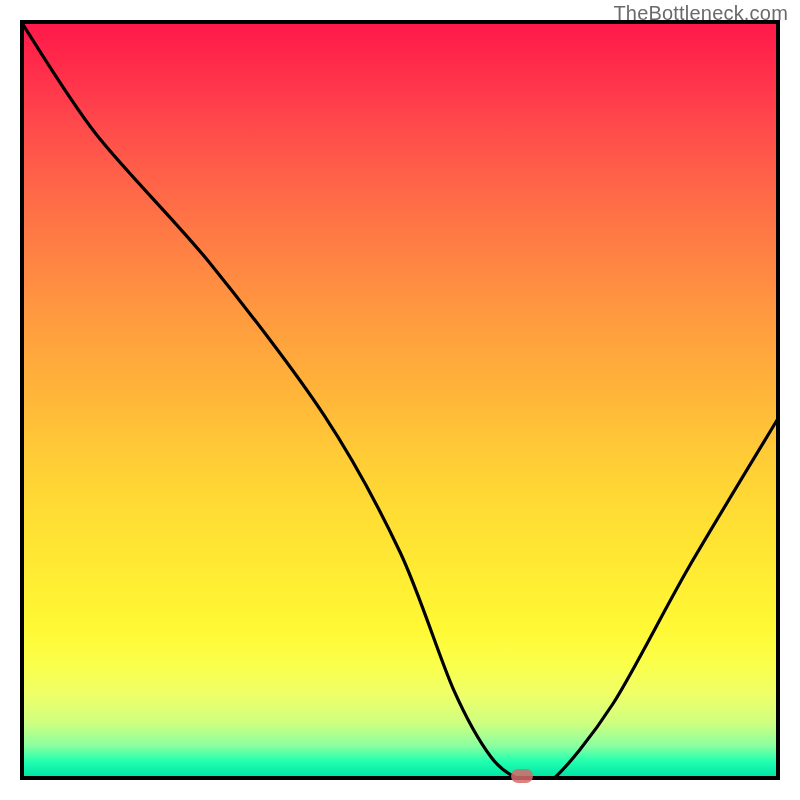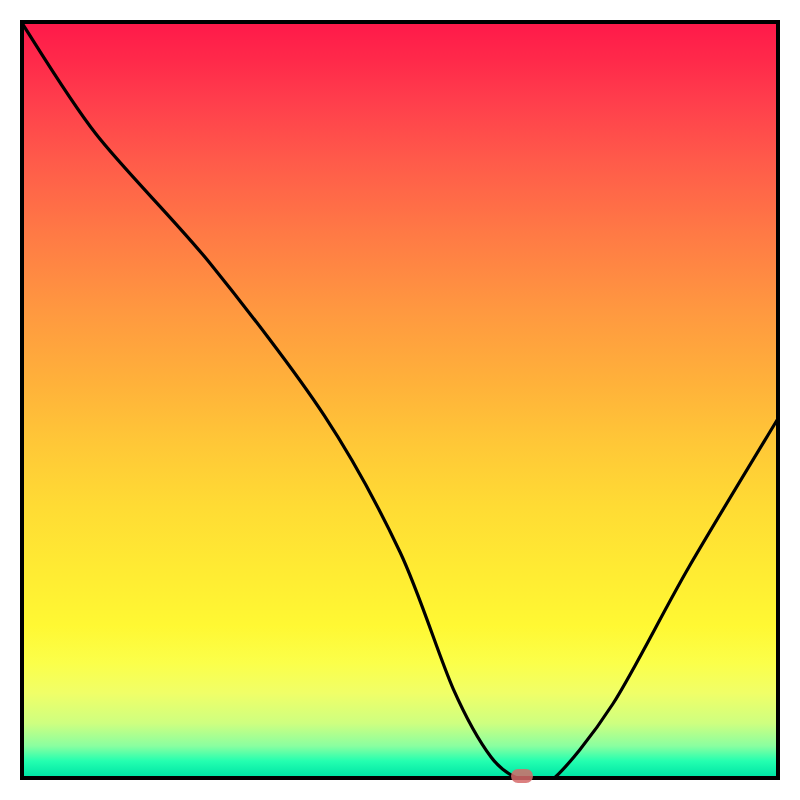--- a/index.html
+++ b/index.html
@@ -74,20 +74,21 @@
     opacity: 0.85;
     transform: translate(-50%, -50%);
     pointer-events: none;
   }
 </style>
 </head>
 <body>
 
 <div class="outer-frame">
 
+  <div class="watermark">TheBottleneck.com</div>
 
   <div class="gradient-area"></div>
 
   <svg class="curve" viewBox="0 0 760 760" preserveAspectRatio="none">
     <path id="curve-path" d="M 0.0 0.0 C 11.4 17.1, 47.5 77.5, 76.0 114.0 C 104.5 150.5, 155.8 201.0, 190.0 243.2 C 224.2 285.4, 275.5 351.9, 304.0 395.2 C 332.5 438.5, 360.6 491.0, 380.0 532.0 C 399.4 573.0, 419.5 638.0, 433.2 668.8 C 446.9 699.6, 460.9 723.5, 471.2 737.2 C 481.5 750.9, 492.5 756.6, 501.6 760.0 C 510.7 763.4, 518.3 771.4, 532.0 760.0 C 545.7 748.6, 572.3 715.9, 592.8 684.0 C 613.3 652.1, 643.7 590.5, 668.8 547.2 C 693.9 503.9, 746.3 418.0, 760.0 395.2" fill="none" stroke="#000000" stroke-width="3.2" stroke-linejoin="round" stroke-linecap="round"></path>
   </svg>
 
   <div class="marker" id="marker" style="left: 521.6px; top: 776px; background: rgb(214, 106, 106);"></div>
 
 </div>

